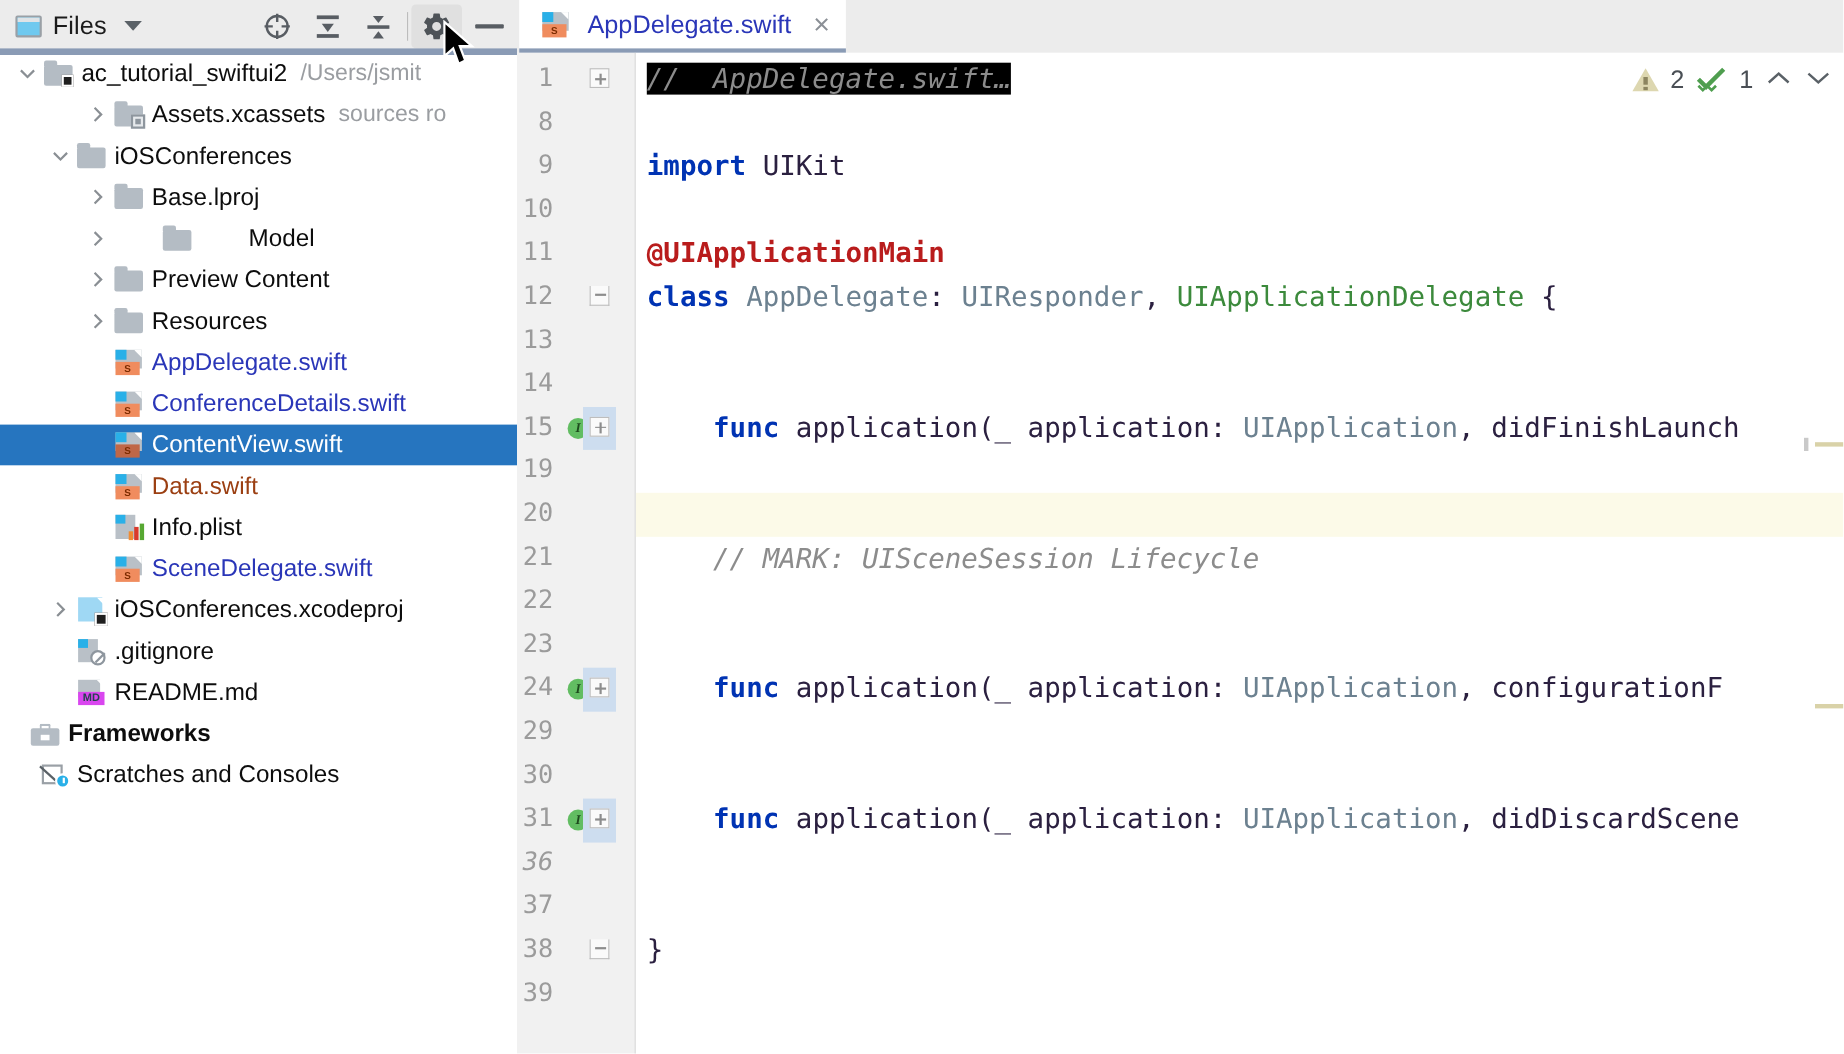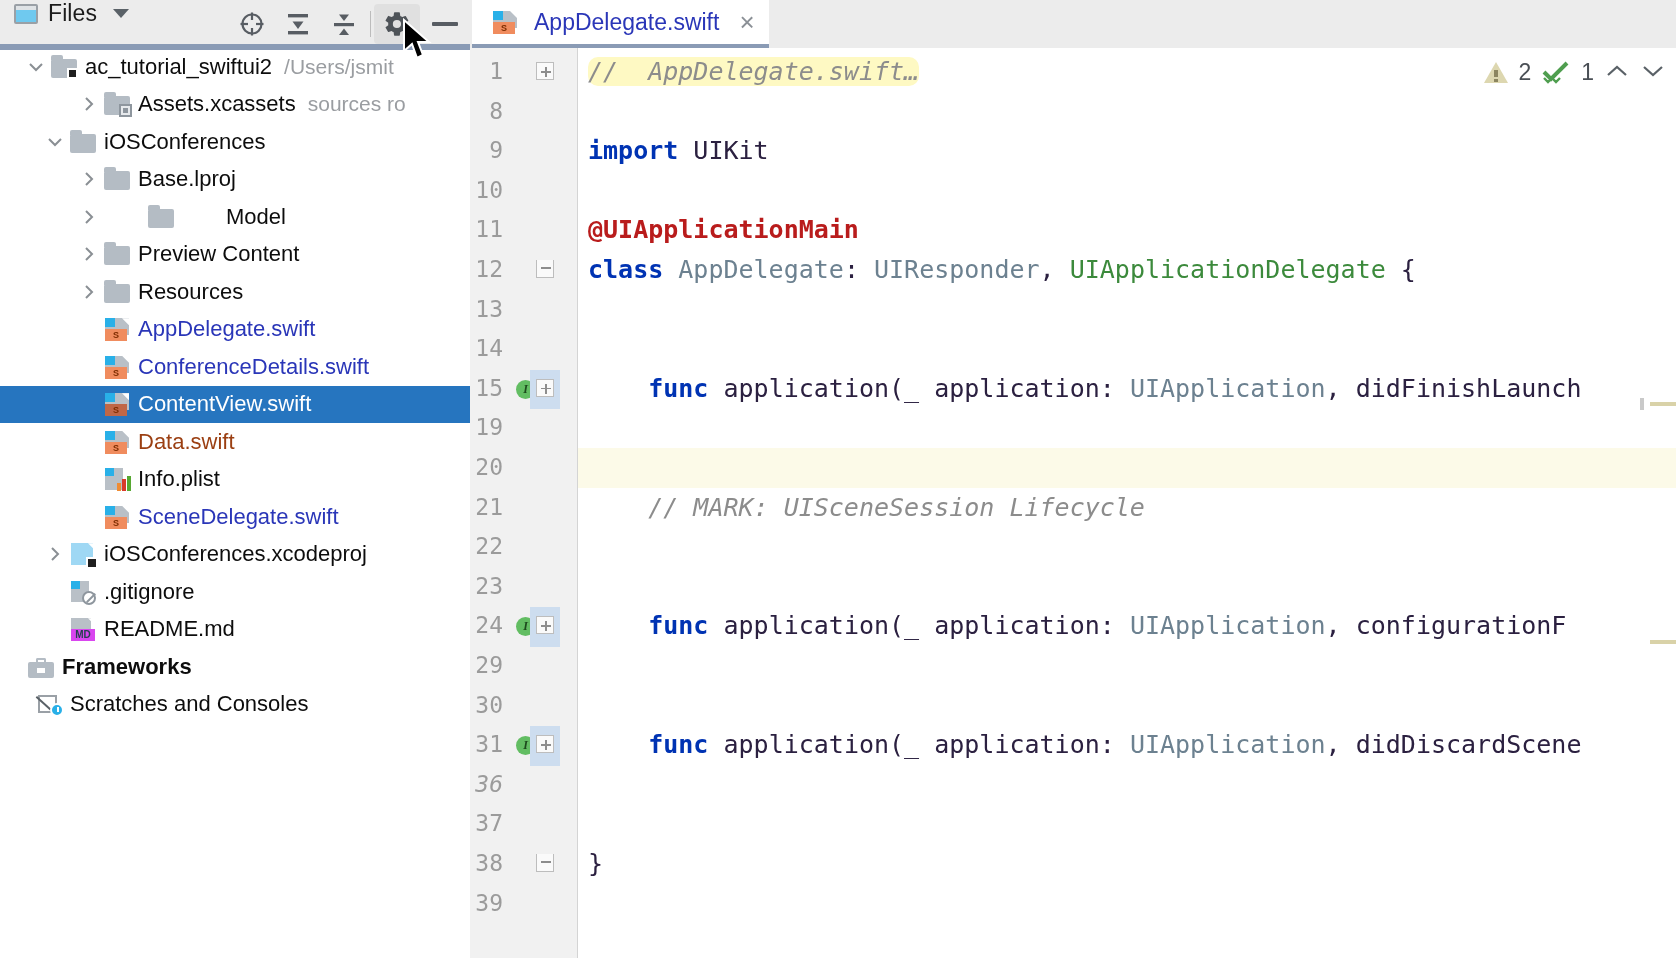--- a/index.html
+++ b/index.html
@@ -15,21 +15,21 @@
 
   
   #left-panel {
     position: absolute; left: 0; top: 0; width: 470px; height: 958px;
     background: #ffffff; overflow: hidden;
   }
   #tool-header {
     position: absolute; left: 0; top: 0; width: 470px; height: 48px;
     background: #ececec;
     border-bottom: 1px solid #c9c9c9;
-    display: flex; align-items: flex-start;
+    display: flex; align-items: center;
   }
   .th-left { display: flex; align-items: center; padding-left: 14px; gap: 10px; }
   .win-icon {
     width: 24px; height: 20px; border: 2px solid #9aa0a6; border-radius: 2px;
     background: #6fc9ef; position: relative;
   }
   .win-icon::before {
     content:""; position:absolute; left:0; top:0; right:0; height:4px; background:#dfe3e6;
   }
   #tool-title {
@@ -205,21 +205,21 @@
   .fold-hl {
     position:absolute; left:60px; width:30px; background:#cdddef;
   }
 
   .code-line {
     position:absolute; left:0; right:0; height:39.6px; line-height:39.6px;
     font-family:"DejaVu Sans Mono", monospace; font-size:25px; white-space:pre;
     padding-left:10px;
   }
   .code-line.caret { background:#fcfae8; }
-  .code-line .hl-comment-first { background:#fef9c3;border-radius:10px; }
+  .code-line .hl-comment-first { background:#000000; }
   .kw { color:#0033b3; font-weight:bold; }
   .type { color:#6c8190; }
   .proto { color:#3c8a3c; }
   .ident { color:#2b2040; }
   .punc { color:#2b2040; }
   .cmt { color:#8c8c8c; font-style:italic; }
   .anno { color:#b91c1c; font-weight:bold; }
   .plain { color:#2b2040; }
 
   #status-row {
@@ -294,21 +294,21 @@
             <path fill="#4e5358" d="M19.4 13c.04-.3.06-.66.06-1s-.02-.7-.07-1l2.1-1.6a.5.5 0 0 0 .12-.64l-2-3.46a.5.5 0 0 0-.6-.22l-2.48 1a7.3 7.3 0 0 0-1.72-1l-.38-2.65A.5.5 0 0 0 13.94 2h-4a.5.5 0 0 0-.49.42L9.07 5.07a7.6 7.6 0 0 0-1.73 1l-2.48-1a.5.5 0 0 0-.6.22l-2 3.46c-.12.21-.07.48.12.64L4.5 11a8.1 8.1 0 0 0 0 2l-2.1 1.6a.5.5 0 0 0-.12.64l2 3.46c.12.22.37.3.6.22l2.48-1c.52.4 1.1.73 1.72 1l.38 2.65c.04.24.25.42.49.42h4c.24 0 .45-.18.49-.42l.38-2.65c.62-.26 1.2-.6 1.72-1l2.48 1c.23.08.48 0 .6-.22l2-3.46a.5.5 0 0 0-.12-.64L19.4 13zM11.94 15.5a3.5 3.5 0 1 1 0-7 3.5 3.5 0 0 1 0 7z"></path>
           </svg>
         </div>
         <div class="minus-btn">
           <div class="minus-bar"></div>
         </div>
       </div>
     </div>
 
     <div id="tree">
-        <div class="row" style="padding-left: 23px;">
+        <div class="row" style="padding-left: 12px;">
           <span class="arrow">
             <svg width="18" height="18" viewBox="0 0 18 18">
               <polyline points="3,6 9,12 15,6" fill="none" stroke="#8a8f94" stroke-width="2"></polyline>
             </svg>
           </span>
           <span class="ic">
             <div class="folder">
               <div class="badge-sq"></div>
             </div>
           </span>

